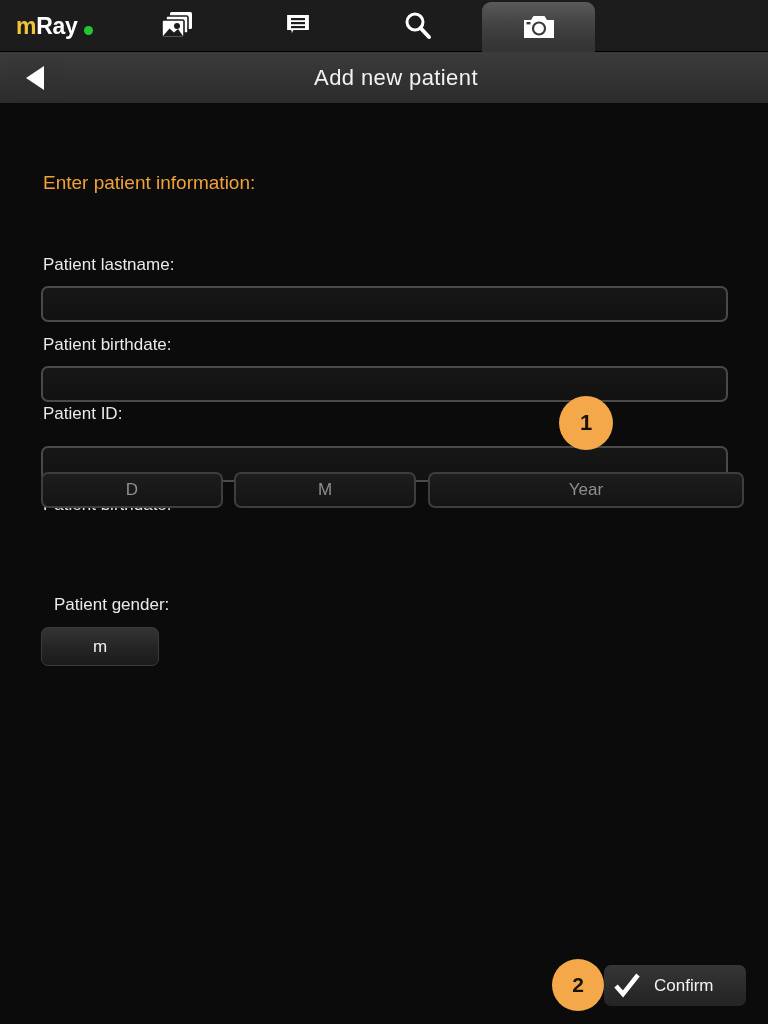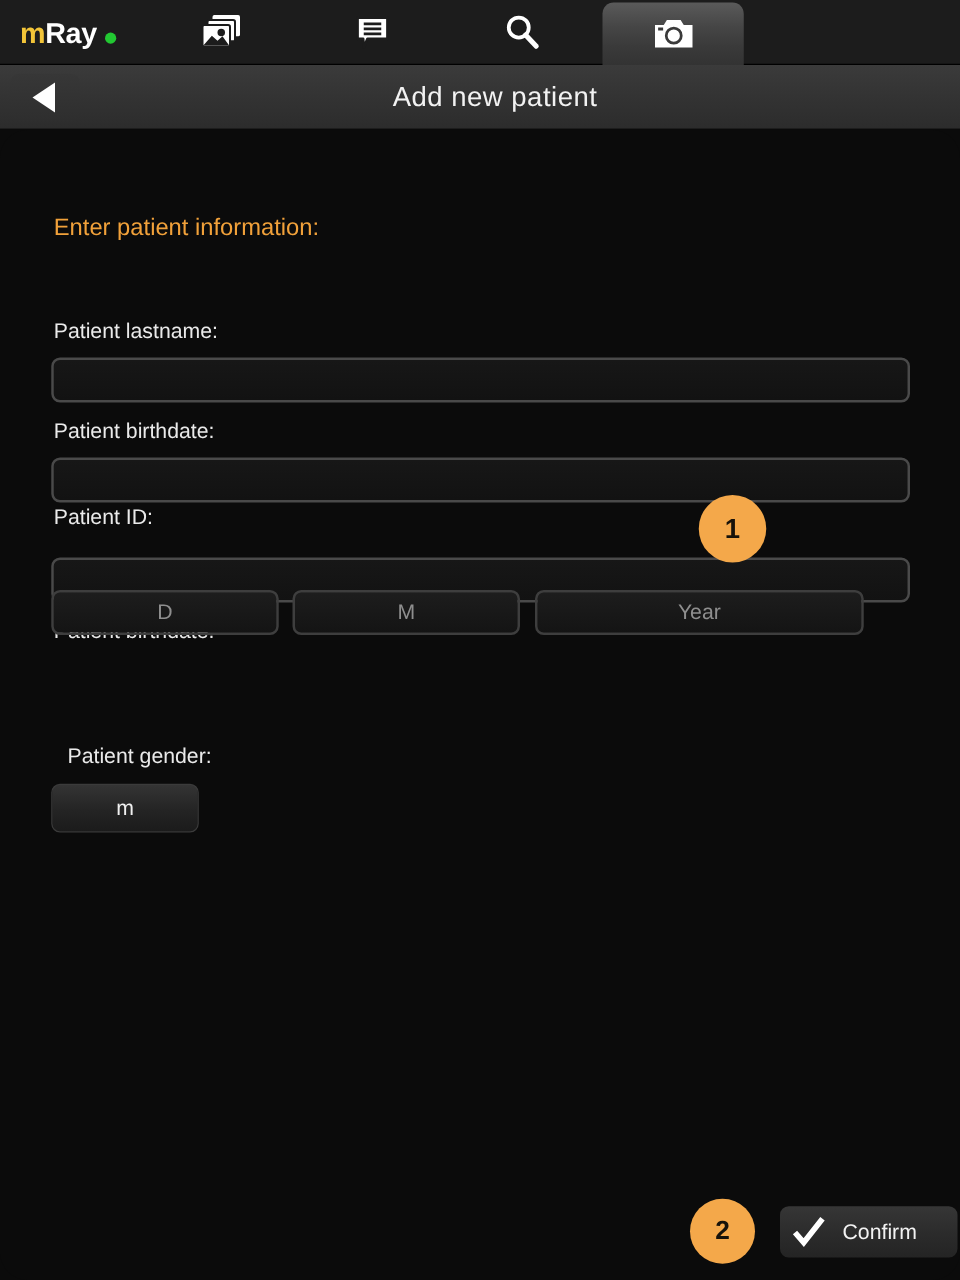--- a/index.html
+++ b/index.html
@@ -147,21 +147,21 @@
     border: 2px solid #3e3e3e;
     border-radius: 7px;
     color: #8e8e8e;
     font-size: 17px;
     display: flex;
     align-items: center;
     justify-content: center;
   }
   .date-d { left: 41px;  top: 368px; width: 182px; }
   .date-m { left: 234px; top: 368px; width: 182px; }
-  .date-y { left: 428px; top: 368px; width: 263px; }
+  .date-y { left: 428px; top: 368px; width: 316px; }
 
   .gender-select {
     position: absolute;
     left: 41px; top: 523px;
     width: 118px; height: 39px;
     background: linear-gradient(to bottom, #343434 0%, #242424 55%, #1b1b1b 100%);
     border: 1px solid #3b3b3b;
     border-radius: 7px;
     color: #f0f0f0;
     font-size: 17px;
@@ -189,21 +189,20 @@
   .confirm-btn {
     position: absolute;
     left: 604px; top: 965px;
     width: 142px; height: 41px;
     background: linear-gradient(to bottom, #363636 0%, #2b2b2b 55%, #242424 100%);
     border-radius: 7px;
     display: flex;
     align-items: center;
     padding-left: 8px;
     gap: 12px;
-    margin-left: 20px;
   }
   .confirm-label {
     color: #f2f2f2;
     font-size: 17px;
   }
 
   svg { display: block; }
 </style>
 </head>
 <body>

